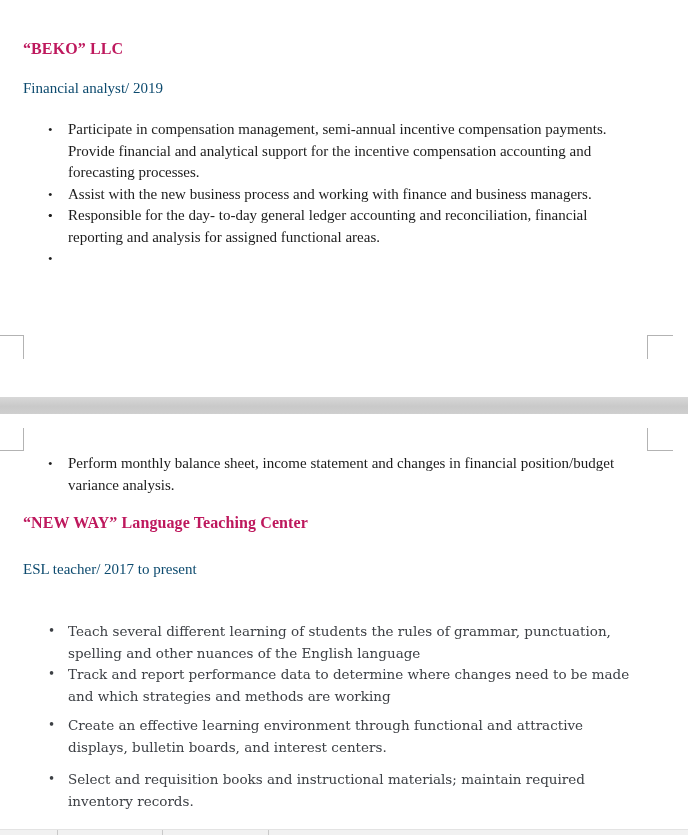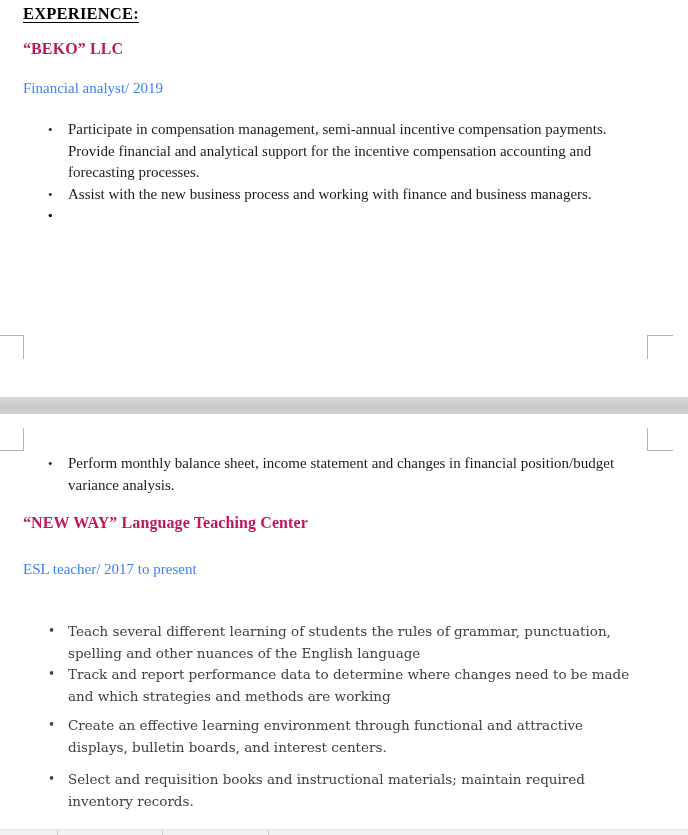--- a/index.html
+++ b/index.html
@@ -19,21 +19,21 @@
     left: 23px; top: 4px;
     font-size: 16.5px; font-weight: bold; color: #000;
     text-decoration: underline;
     text-underline-offset: 3px;
     letter-spacing: 0.2px;
   }
   .employer {
     font-size: 16px; font-weight: bold; color: #be185d;
     letter-spacing: 0.1px;
   }
-  .role-line { font-size: 15px; color: #3b82f6; }
+  .role-line { font-size: 15px; color: #0c4a6e; }
 
   #p1-employer { left: 23px; top: 40px; }
   #p1-role     { left: 23px; top: 80px; }
 
   .bullet-list { left: 23px; width: 592px; }
   #p1-list { top: 119px; }
 
   .bullet-list .li {
     position: relative;
     padding-left: 45px;
@@ -85,40 +85,40 @@
   .strip-tick {
     position: absolute; top: 0; width: 1px; height: 6px;
     background: #c9c9c9;
   }
 </style>
 </head>
 <body>
 
 <div class="screen">
 
-  <div class="abs sec-heading">EXPERIENCE:</div>
 
   <div class="abs employer" id="p1-employer">“BEKO” LLC</div>
 
   <div class="abs role-line" id="p1-role">Financial analyst/ 2019</div>
 
   <div class="abs bullet-list" id="p1-list">
     <div class="li">
       <span class="marker">•</span>
       <span>Participate in compensation management, semi-annual incentive compensation payments. Provide financial and analytical support for the incentive compensation accounting and forecasting processes.</span>
     </div>
     <div class="li">
       <span class="marker">•</span>
       <span>Assist with the new business process and working with finance and business managers.</span>
     </div>
     <div class="li">
       <span class="marker">•</span>
     </div>
     <div class="li">
       <span class="marker">•</span>
+      <span>Responsible for the day- to-day general ledger accounting and reconciliation, financial reporting and analysis for assigned functional areas.</span>
     </div>
     <div class="li">
       <span class="marker">•</span>
     </div>
   </div>
 
   <div class="crop-mark" id="mark-p1-left"></div>
   <div class="crop-mark" id="mark-p1-right"></div>
   <div class="abs" id="page-gap"></div>
   <div class="crop-mark" id="mark-p2-left"></div>

